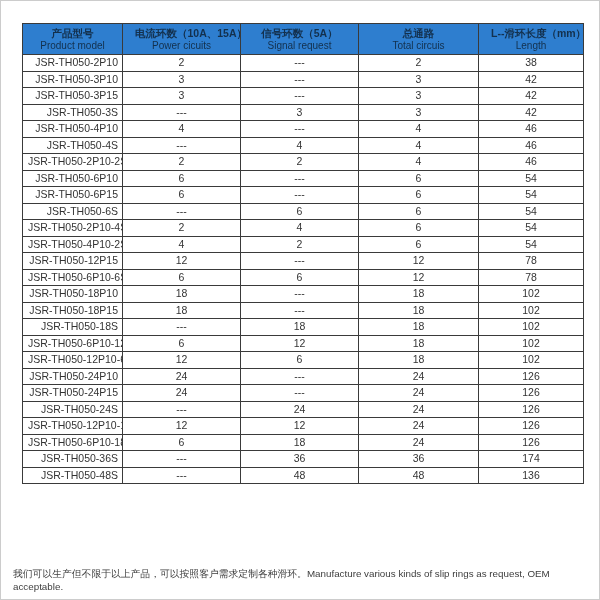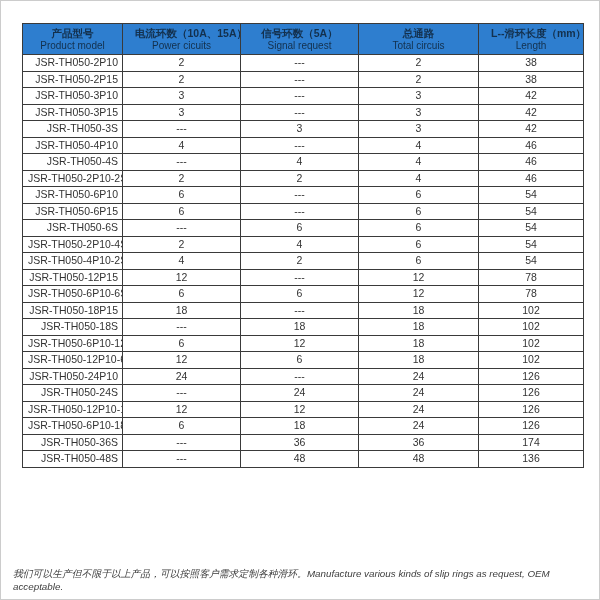--- a/index.html
+++ b/index.html
@@ -65,21 +65,20 @@
   }
   .footer-note {
     position: absolute;
     left: 12px;
     top: 566px;
     width: 578px;
     font-size: 9.8px;
     color: #3d3d3d;
     line-height: 13px;
     margin: 0;
-    font-style: italic;
   }
 </style>
 </head>
 <body>
 
 <div class="page">
 
   <table class="spec">
     <colgroup>
       <col style="width:100px">
@@ -114,27 +113,20 @@
     </thead>
     <tbody>
         <tr>
           <td class="model">JSR-TH050-2P10</td>
           <td>2</td>
           <td>---</td>
           <td>2</td>
           <td>38</td>
         </tr>
         <tr>
-          <td class="model">JSR-TH050-2P15</td>
-          <td>2</td>
-          <td>---</td>
-          <td>2</td>
-          <td>38</td>
-        </tr>
-        <tr>
           <td class="model">JSR-TH050-3P10</td>
           <td>3</td>
           <td>---</td>
           <td>3</td>
           <td>42</td>
         </tr>
         <tr>
           <td class="model">JSR-TH050-3P15</td>
           <td>3</td>
           <td>---</td>
@@ -212,20 +204,27 @@
           <td>78</td>
         </tr>
         <tr>
           <td class="model">JSR-TH050-6P10-6S</td>
           <td>6</td>
           <td>6</td>
           <td>12</td>
           <td>78</td>
         </tr>
         <tr>
+          <td class="model">JSR-TH050-18P10</td>
+          <td>18</td>
+          <td>---</td>
+          <td>18</td>
+          <td>102</td>
+        </tr>
+        <tr>
           <td class="model">JSR-TH050-18P15</td>
           <td>18</td>
           <td>---</td>
           <td>18</td>
           <td>102</td>
         </tr>
         <tr>
           <td class="model">JSR-TH050-18S</td>
           <td>---</td>
           <td>18</td>
@@ -241,20 +240,27 @@
         </tr>
         <tr>
           <td class="model">JSR-TH050-12P10-6S</td>
           <td>12</td>
           <td>6</td>
           <td>18</td>
           <td>102</td>
         </tr>
         <tr>
           <td class="model">JSR-TH050-24P10</td>
+          <td>24</td>
+          <td>---</td>
+          <td>24</td>
+          <td>126</td>
+        </tr>
+        <tr>
+          <td class="model">JSR-TH050-24P15</td>
           <td>24</td>
           <td>---</td>
           <td>24</td>
           <td>126</td>
         </tr>
         <tr>
           <td class="model">JSR-TH050-24S</td>
           <td>---</td>
           <td>24</td>
           <td>24</td>

